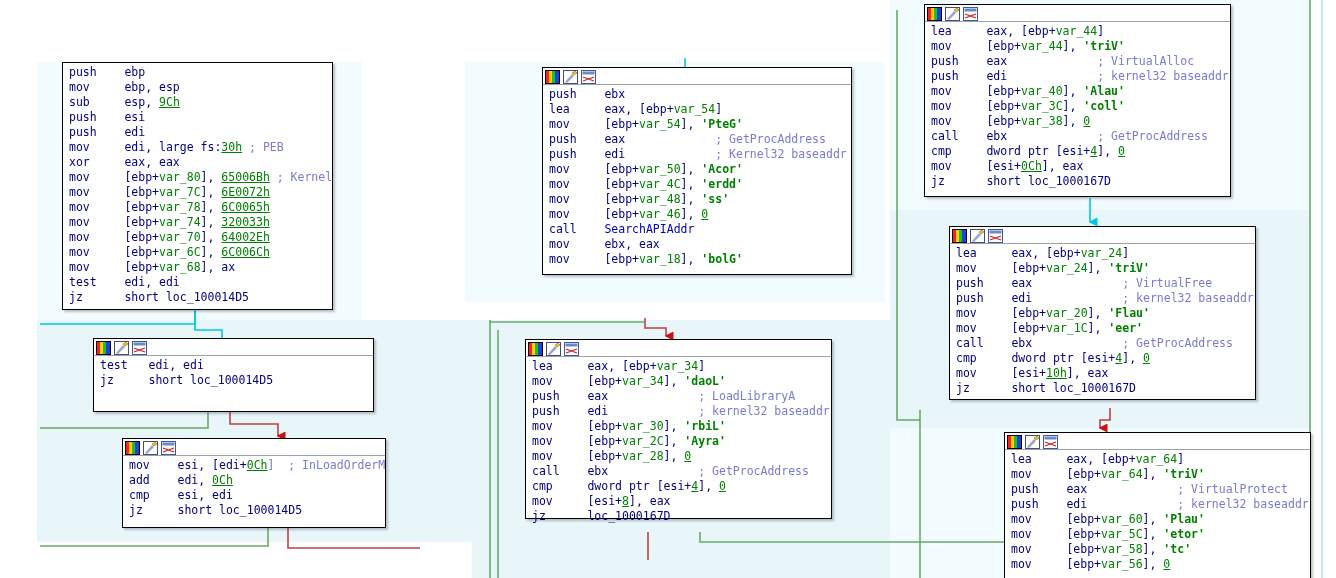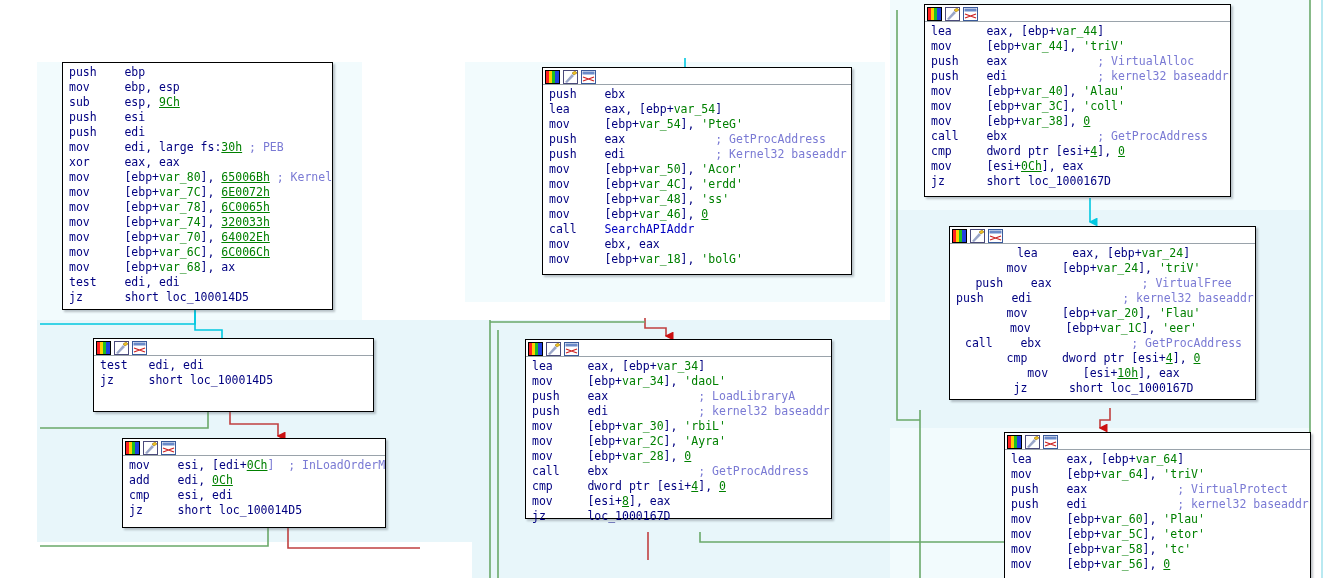--- a/index.html
+++ b/index.html
@@ -47,21 +47,21 @@
     box-sizing:border-box;
   }
   .ln{display:block;height:15px;white-space:pre;}
   
   .mn{color:#000080;}              
   .reg{color:#000080;}
   .num{color:#008000;text-decoration:underline;}             
   .var{color:#008000;}             
   .cmt{color:#7a7ad4;}             
   .loc{color:#000080;}             
-  .str{color:#008000;}             
+  .str{color:#008000;font-weight:bold;}             
   .fn{color:#0000c0;}              
 
   .clip{overflow:hidden;}
 </style>
 </head>
 <body>
 
 <div id="canvas">
 
   <div class="region" style="left:37px;top:320px;width:470px;height:222px;"></div>
@@ -263,21 +263,21 @@
         <svg viewBox="0 0 15 14" width="15" height="14">
             <rect x="0.5" y="0.5" width="14" height="13" fill="#fff" stroke="#3a5a9a"></rect>
             <rect x="1.5" y="1.5" width="12" height="3" fill="#6a8ac8"></rect>
             <path d="M2 7 L13 11 M13 7 L2 11" stroke="#cc2020" stroke-width="1.3"></path>
           </svg>
       </span>
     </div>
     <div class="node-body clip"><span class="ln"><span class="mn">lea</span><span class="reg">     eax, [ebp+</span><span class="var">var_44</span><span class="reg">]</span></span><span class="ln"><span class="mn">mov</span><span class="reg">     [ebp+</span><span class="var">var_44</span><span class="reg">], </span><span class="str">'triV'</span></span><span class="ln"><span class="mn">push</span><span class="reg">    eax             </span><span class="cmt">; VirtualAlloc</span></span><span class="ln"><span class="mn">push</span><span class="reg">    edi             </span><span class="cmt">; kernel32 baseaddr</span></span><span class="ln"><span class="mn">mov</span><span class="reg">     [ebp+</span><span class="var">var_40</span><span class="reg">], </span><span class="str">'Alau'</span></span><span class="ln"><span class="mn">mov</span><span class="reg">     [ebp+</span><span class="var">var_3C</span><span class="reg">], </span><span class="str">'coll'</span></span><span class="ln"><span class="mn">mov</span><span class="reg">     [ebp+</span><span class="var">var_38</span><span class="reg">], </span><span class="num">0</span></span><span class="ln"><span class="mn">call</span><span class="reg">    ebx             </span><span class="cmt">; GetProcAddress</span></span><span class="ln"><span class="mn">cmp</span><span class="reg">     dword ptr [esi+</span><span class="num">4</span><span class="reg">], </span><span class="num">0</span></span><span class="ln"><span class="mn">mov</span><span class="reg">     [esi+</span><span class="num">0Ch</span><span class="reg">], eax</span></span><span class="ln"><span class="mn">jz</span><span class="loc">      short loc_1000167D</span></span></div>
   </div>
 
-  <div class="node" style="left:938px;top:226px;width:307px;height:174px;text-align:center;">
+  <div class="node" style="left:938px;top:226px;width:307px;height:174px;">
     <div class="node-title">
       <span class="tb-icon">
         <svg viewBox="0 0 15 14" width="15" height="14">
             <rect x="0" y="0" width="15" height="14" fill="#000"></rect>
             <rect x="1" y="1" width="3" height="12" fill="#ff2020"></rect>
             <rect x="4" y="1" width="3" height="12" fill="#ffd000"></rect>
             <rect x="7" y="1" width="3" height="12" fill="#20c020"></rect>
             <rect x="10" y="1" width="4" height="12" fill="#2040e0"></rect>
           </svg>
       </span>

